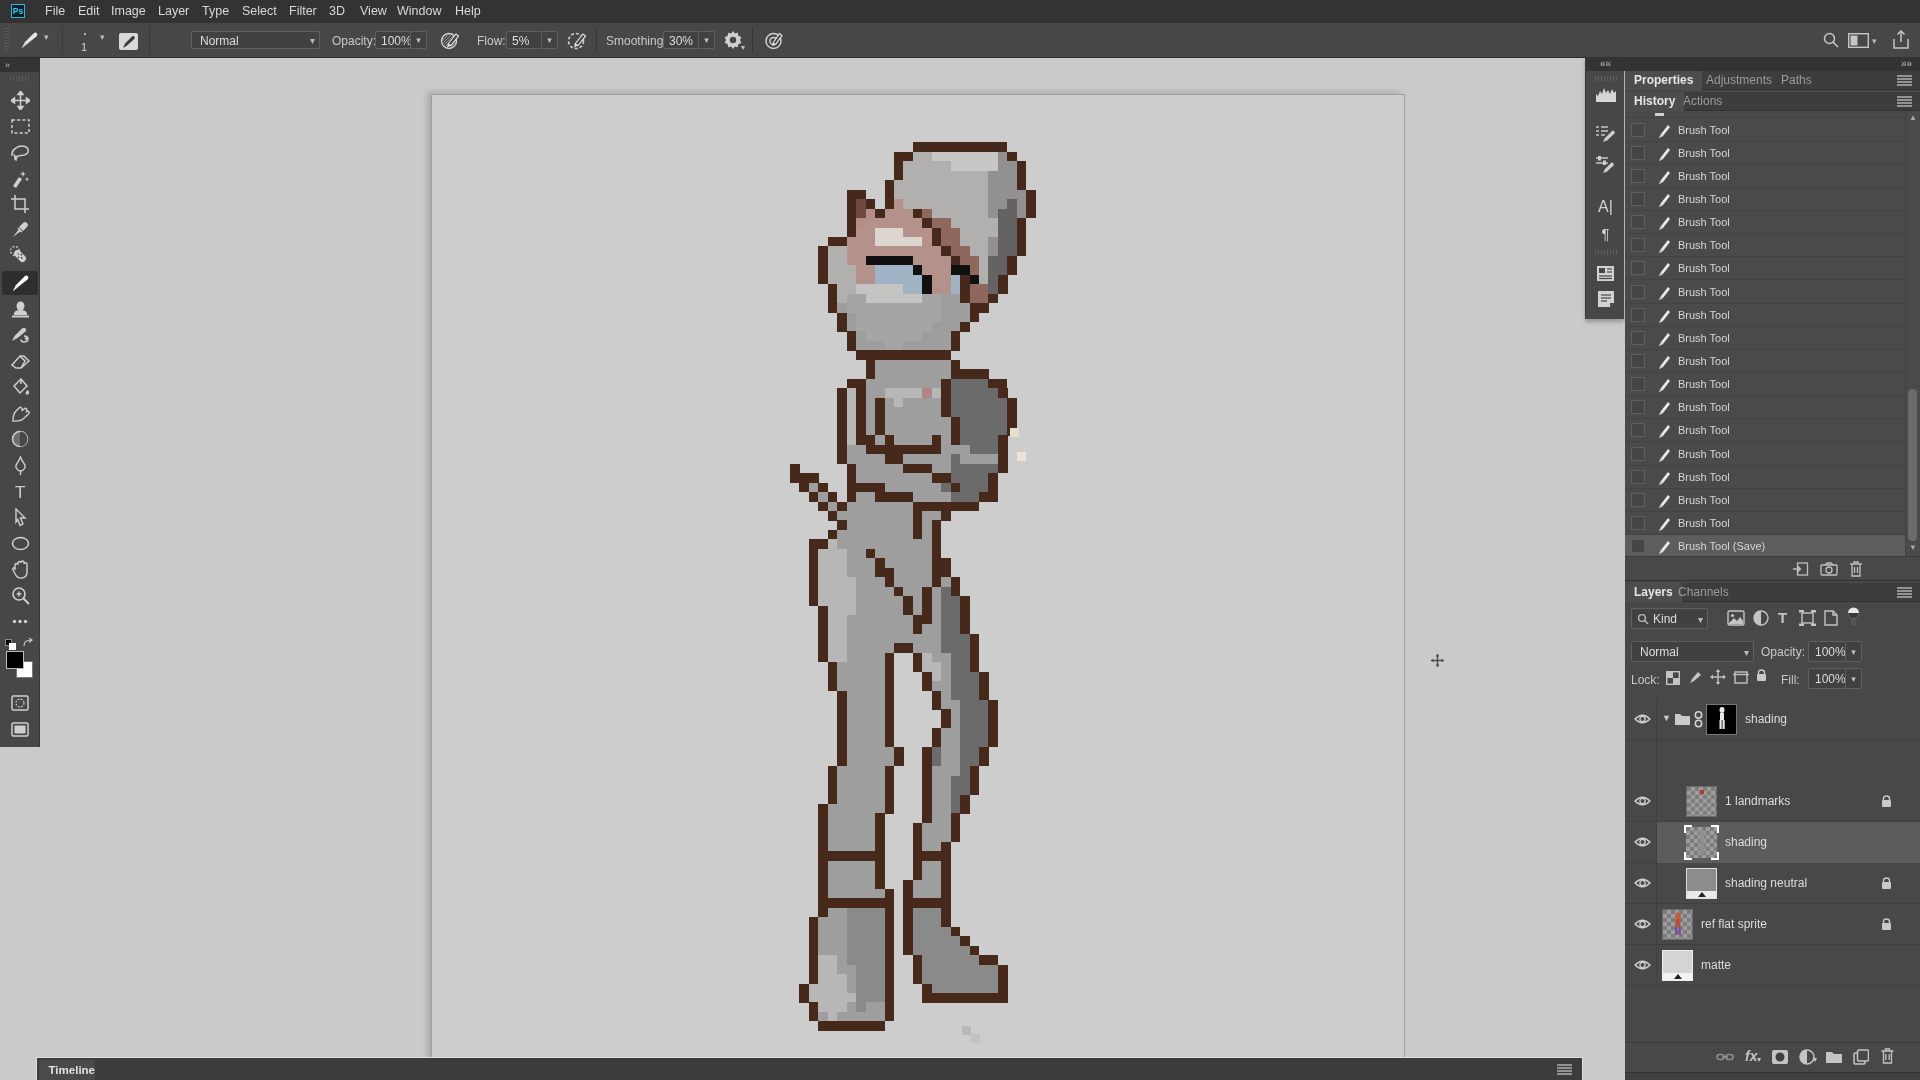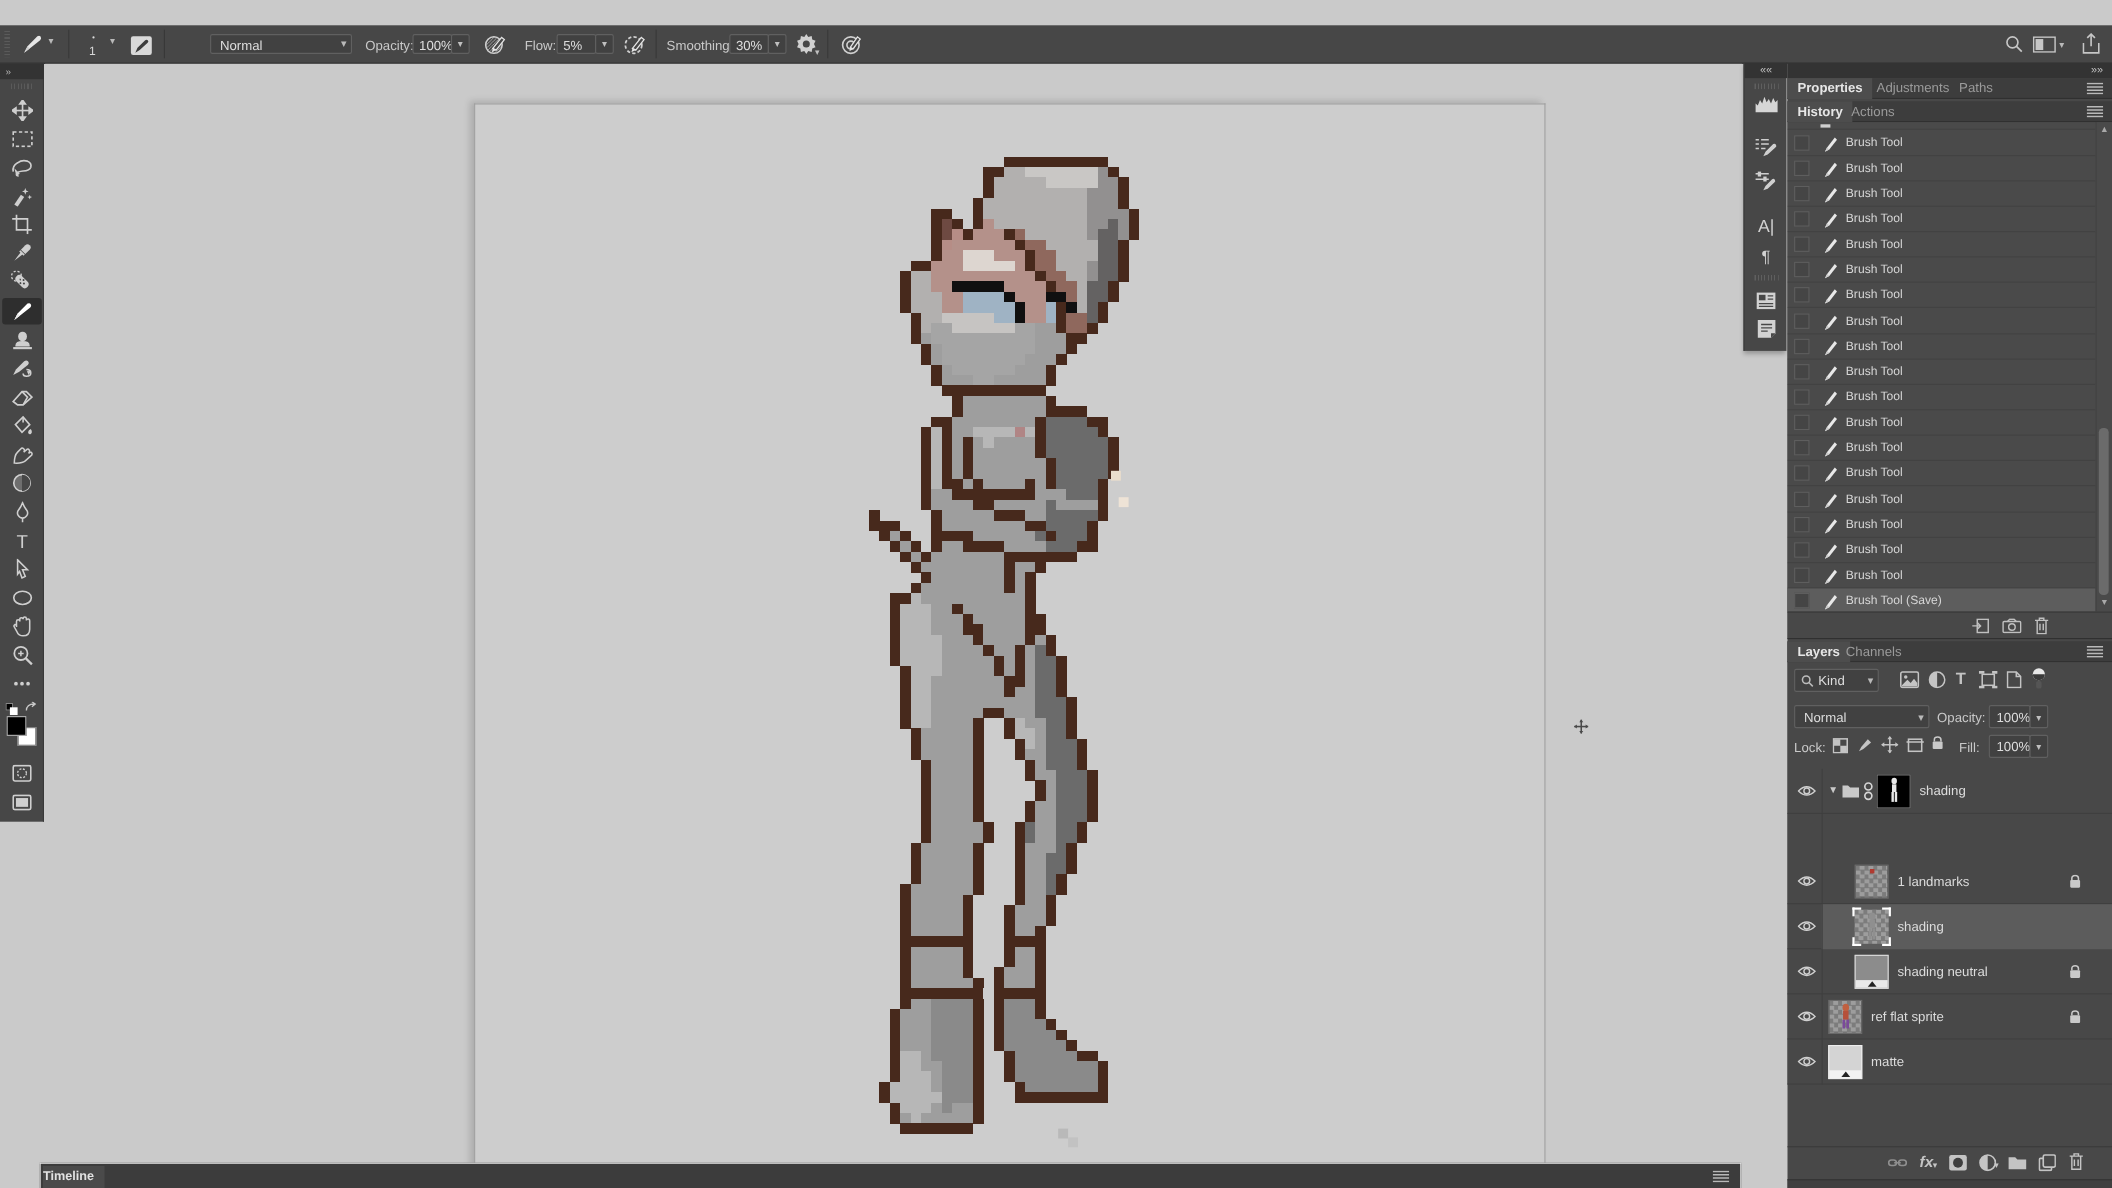--- a/index.html
+++ b/index.html
@@ -39,26 +39,40 @@
 .hrow{position:absolute;left:0;width:280px;height:23px;border-bottom:1px solid #424242;}
 .hcheck{position:absolute;left:6px;top:4px;width:14px;height:14px;background:#454545;border:1px solid #5e5e5e;}
 .hlabel{position:absolute;left:53px;top:0;line-height:23px;font-size:11px;color:#d6d6d6;}
 .eye{position:absolute;left:9px;width:17px;height:12px;}
 .lrow{position:absolute;left:0;width:295px;height:41px;border-bottom:1px solid #3f3f3f;}
 .lname{position:absolute;font-size:12px;color:#dcdcdc;line-height:41px;}
 .lockg{position:absolute;right:28px;top:13px;}
 .checker{background-image:conic-gradient(#9d9d9d 0 25%,#7c7c7c 0 50%,#9d9d9d 0 75%,#7c7c7c 0);background-size:8px 8px;}
 
 #timeline{position:absolute;left:36px;top:1057px;width:1547px;height:23px;background:#3c3c3c;border:1px solid #e0e0e0;border-bottom:none;}
-#tltab{position:absolute;left:2px;top:2px;width:56px;height:20px;background:#4a4a4a;color:#e2e2e2;font-size:11.5px;font-weight:bold;line-height:20px;text-align:left;}
+#tltab{position:absolute;left:2px;top:2px;width:56px;height:20px;background:#4a4a4a;color:#e2e2e2;font-size:11.5px;font-weight:bold;line-height:20px;text-align:right;}
 </style>
 </head>
 <body>
 <div id="app">
 
+  <div id="menubar">
+    <div id="pslogo">Ps</div>
+    <span class="mitem" style="left:45px">File</span>
+    <span class="mitem" style="left:78px">Edit</span>
+    <span class="mitem" style="left:111px">Image</span>
+    <span class="mitem" style="left:158px">Layer</span>
+    <span class="mitem" style="left:202px">Type</span>
+    <span class="mitem" style="left:242px">Select</span>
+    <span class="mitem" style="left:289px">Filter</span>
+    <span class="mitem" style="left:329px">3D</span>
+    <span class="mitem" style="left:360px">View</span>
+    <span class="mitem" style="left:397px">Window</span>
+    <span class="mitem" style="left:455px">Help</span>
+  </div>
 
   <div id="optbar">
     <div style="position:absolute;left:4px;top:5px;width:5px;height:24px;background-image:repeating-linear-gradient(to bottom,#5a5a5a 0 1px,transparent 1px 3px);"></div>
     <svg class="abs" style="left:20px;top:9px" width="19" height="17" viewBox="0 0 19 17">
         <path d="M2 16 L5 10 L14 1 Q16 0 17 1.5 Q18 3 16.5 4.5 L7 12 Z" fill="#e6e6e6"></path>
         <path d="M2 16 L5 10 L7 12 Z" fill="#cfcfcf"></path>
       </svg>
     <span style="position:absolute;left:44px;top:9px;color:#b9b9b9;font-size:9px;">▾</span>
     <div class="vsep" style="left:62px;"></div>
     <div style="position:absolute;left:84px;top:10px;width:2px;height:2px;background:#dcdcdc;border-radius:50%;"></div>

